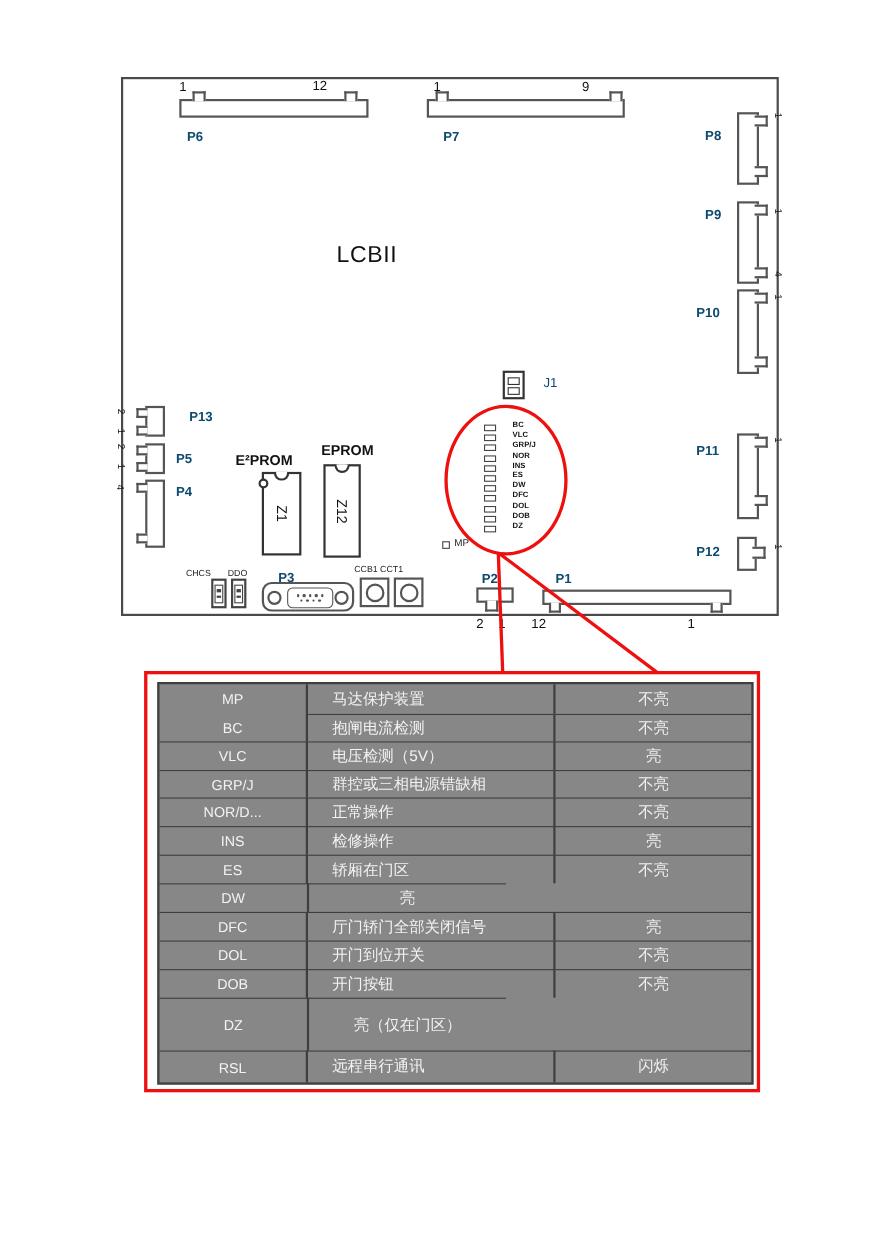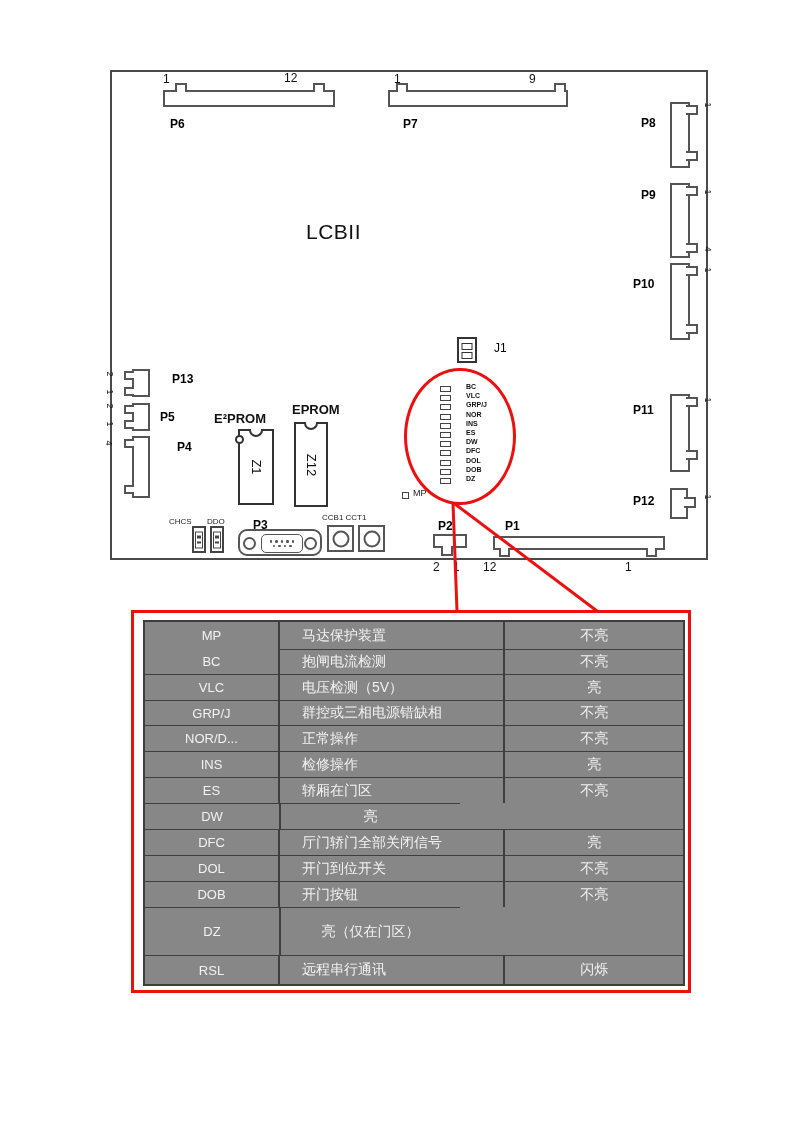--- a/index.html
+++ b/index.html
@@ -7,21 +7,21 @@
   body {
     width: 800px; height: 1132px; position: relative; overflow: hidden;
     font-family: "Liberation Sans", sans-serif; color:#1a1a1a;
   }
 
   
   #board { position:absolute; left:110px; top:70px; width:598px; height:490px;
            border:2px solid #4a4a4a; background:#fff; }
   .board-title { position:absolute; font-size:21px; letter-spacing:0.5px; color:#111; }
 
-  .conn-label { position:absolute; font-size:12px; font-weight:700; color:#000000; }
+  .conn-label { position:absolute; font-size:12px; font-weight:700; color:#0c4a6e; }
   .pin-num   { position:absolute; font-size:12px; color:#111; }
   .vnum      { position:absolute; font-size:9px; color:#111; width:12px; text-align:center;
                transform:rotate(90deg); transform-origin:center; }
 
   .conn-body { position:absolute; background:#fff; border:2px solid #555; }
   .tab-up    { position:absolute; background:#fff; border:2px solid #555; border-bottom:none; }
   .tab-down  { position:absolute; background:#fff; border:2px solid #555; border-top:none; }
   .tab-left  { position:absolute; background:#fff; border:2px solid #555; border-right:none; }
   .tab-right { position:absolute; background:#fff; border:2px solid #555; border-left:none; }
 
@@ -141,21 +141,21 @@
 <div class="conn-body" style="left:132px; top:403px; width:18px; height:28px;"></div>
 <div class="tab-left" style="left:124px; top:405px; width:10px; height:9px;"></div>
 <div class="tab-left" style="left:124px; top:420px; width:10px; height:9px;"></div>
 <span class="conn-label" style="left:160px; top:410px;">P5</span>
 <span class="vnum" style="left:104px; top:401px;">2</span>
 <span class="vnum" style="left:104px; top:419px;">1</span>
 
 <div class="conn-body" style="left:132px; top:436px; width:18px; height:62px;"></div>
 <div class="tab-left" style="left:124px; top:439px; width:10px; height:9px;"></div>
 <div class="tab-left" style="left:124px; top:485px; width:10px; height:9px;"></div>
-<span class="conn-label" style="left:177px; top:440px;">P4</span>
+<span class="conn-label" style="left:160px; top:440px;">P4</span>
 <span class="vnum" style="left:103px; top:438px;">4</span>
 
 <span class="chip-label" style="left:214px; top:411px;">E²PROM</span>
 <div class="chip" style="left:238px; top:429px; width:36px; height:76px;">
   <div class="chip-notch"></div>
   <div class="chip-pin1"></div>
   <span class="chip-ref">Z1</span>
 </div>
 <span class="chip-label" style="left:292px; top:402px;">EPROM</span>
 <div class="chip" style="left:294px; top:422px; width:34px; height:85px;">

